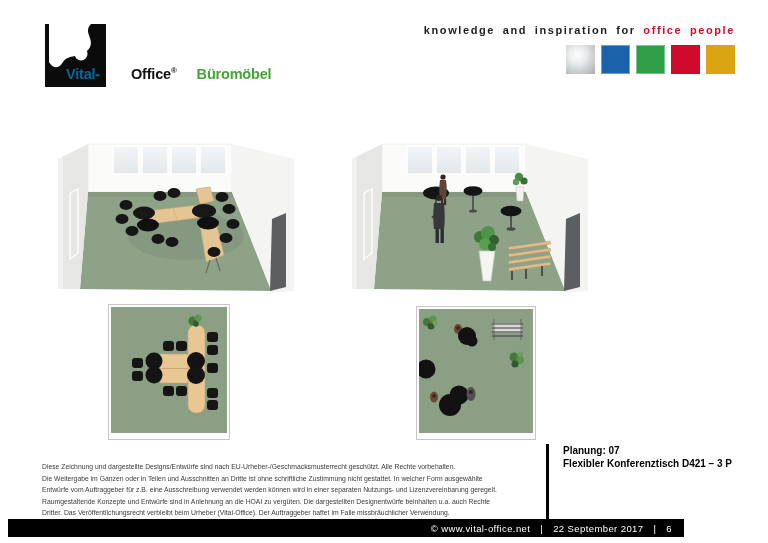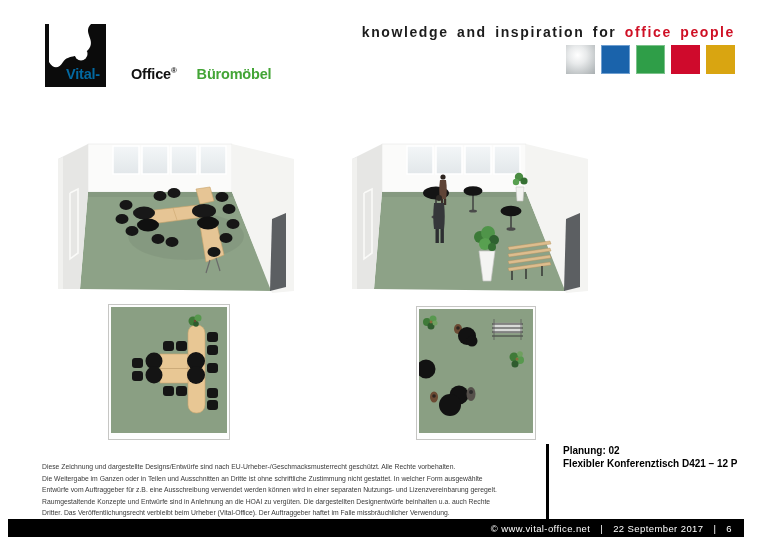--- a/index.html
+++ b/index.html
@@ -10,21 +10,21 @@
   
   .logo-square { position:absolute; left:45px; top:24px; width:61px; height:63px; background:#0b0b0b; }
   .wordmark { position:absolute; left:66px; top:66px; z-index:3; white-space:nowrap;
               font-weight:bold; font-size:14.5px; letter-spacing:-0.2px; }
   .wm-part1 { color:#0369a1; }
   .wm-part2 { color:#111111;margin-left:31px; }
   .wm-reg   { color:#111111; font-size:8px; vertical-align:6px; font-weight:bold; }
   .wm-suffix{ color:#43a536; margin-left:20px; }
 
   .tagline { position:absolute; top:24px; right:33px; white-space:nowrap;
-             font-size:14px; font-weight:bold; letter-spacing:1.6px; word-spacing:3px; color:#1c1c1c;margin-left:40px; }
+             font-size:11px; font-weight:bold; letter-spacing:1.6px; word-spacing:3px; color:#1c1c1c;margin-left:40px; }
   .tagline .red { color:#cf1025; }
 
   .squares { position:absolute; left:566px; top:45px; display:flex; gap:6px; }
   .sq { width:29px; height:29px; }
   .sq-silver { background:radial-gradient(circle at 40% 35%, #ffffff 0%, #e8eaeb 35%, #a7adaf 100%); }
   .sq-blue   { background:#1a63ab; border:1px solid #6f9fd0; }
   .sq-green  { background:#2f9e48; border:1px solid #7cc28b; }
   .sq-red    { background:#cf0a2c; }
   .sq-gold   { background:#d9a511; }
 
@@ -46,21 +46,21 @@
                 font-size:6.8px; line-height:11.5px; color:#3a3a3a; }
   .disclaimer span { display:block; white-space:nowrap; }
 
   
   .vrule { position:absolute; left:546px; top:444px; width:2.5px; height:76px; background:#000; }
   .project-info { position:absolute; left:563px; top:444px; font-size:10px; font-weight:bold;
                   line-height:13px; color:#000; white-space:nowrap; }
   .project-info .red { color:#e2001a; }
 
   
-  .footer-bar { position:absolute; left:8px; top:519px; width:736px; height:18px; background:#000;
+  .footer-bar { position:absolute; left:8px; top:519px; width:676px; height:18px; background:#000;
                 color:#fff; display:flex; align-items:center; justify-content:flex-end;
                 padding-right:12px; font-size:9.5px; letter-spacing:0.4px; }
   .footer-bar .sep { margin:0 10px; }
   .footer-bar a { color:#fff; text-decoration:none; }
 </style>
 </head>
 <body>
 
 <div id="page">
 
@@ -302,22 +302,22 @@
   <div class="disclaimer">
     <span>Diese Zeichnung und dargestellte Designs/Entwürfe sind nach EU-Urheber-/Geschmacksmusterrecht geschützt. Alle Rechte vorbehalten.</span>
     <span>Die Weitergabe im Ganzen oder in Teilen und Ausschnitten an Dritte ist ohne schriftliche Zustimmung nicht gestattet. In welcher Form ausgewählte</span>
     <span>Entwürfe vom Auftraggeber für z.B. eine Ausschreibung verwendet werden können wird in einer separaten Nutzungs- und Lizenzvereinbarung geregelt.</span>
     <span>Raumgestaltende Konzepte und Entwürfe sind in Anlehnung an die HOAI zu vergüten. Die dargestellten Designentwürfe beinhalten u.a. auch Rechte</span>
     <span>Dritter. Das Veröffentlichungsrecht verbleibt beim Urheber (Vital-Office). Der Auftraggeber haftet im Falle missbräuchlicher Verwendung.</span>
   </div>
 
   <div class="vrule"></div>
   <div class="project-info">
-    <div>Planung: 02</div>
-    <div>Flexibler Konferenztisch D421 – 12 P</div>
+    <div>Planung: 07</div>
+    <div>Flexibler Konferenztisch D421 – 3 P</div>
   </div>
 
   <div class="footer-bar">
     <a href="#">© www.vital-office.net</a>
     <span class="sep">|</span>
     <span>22 September 2017</span>
     <span class="sep">|</span>
     <span>6</span>
   </div>
 

